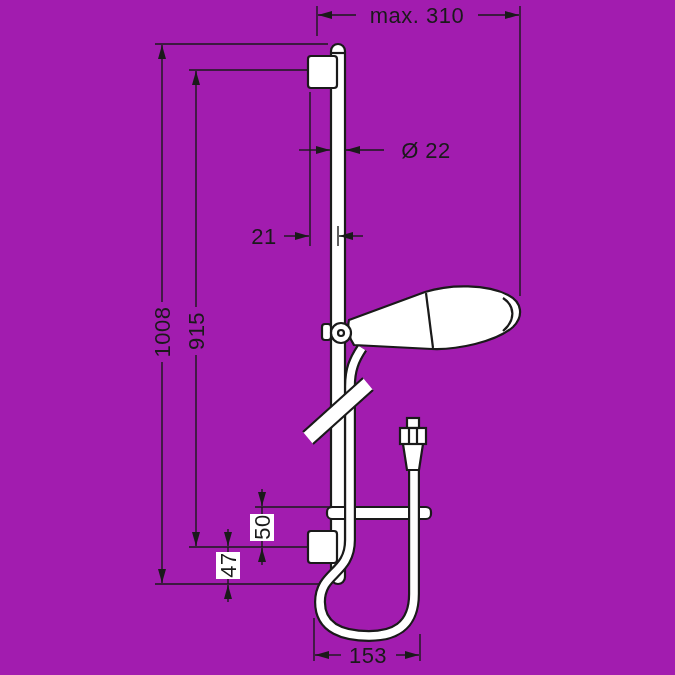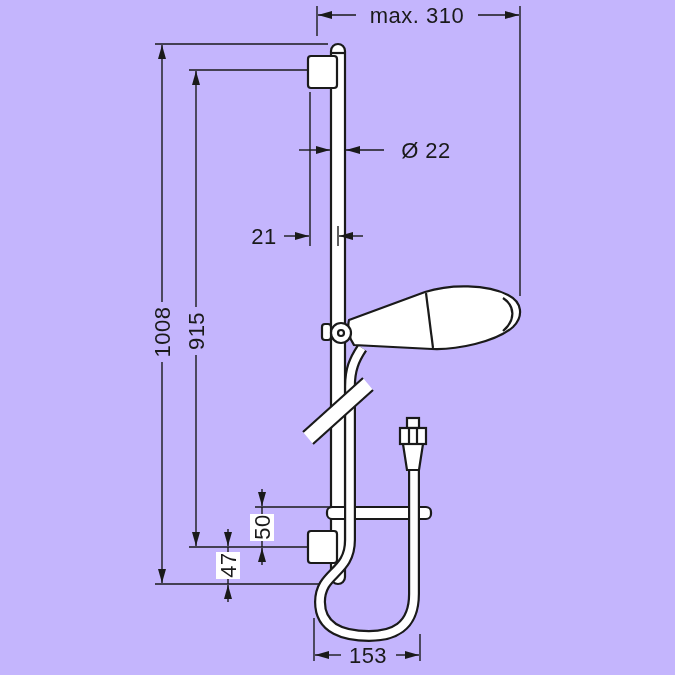--- a/index.html
+++ b/index.html
@@ -8,21 +8,21 @@
     background: #ffffff;
     width: 675px;
     height: 675px;
     overflow: hidden;
     font-family: "Liberation Sans", sans-serif;
   }
   .canvas {
     position: relative;
     width: 675px;
     height: 675px;
-    background: #c4b5fd;
+    background: #a21caf;
   }
   svg { display: block; }
   .art   { stroke: #1a1a1a; stroke-width: 2.2; fill: #ffffff; }
   .artln { stroke: #1a1a1a; stroke-width: 2.2; fill: none; }
   .ext   { stroke: #1a1a1a; stroke-width: 1.4; fill: none; }
   .dim   { stroke: #1a1a1a; stroke-width: 1.4; fill: none; }
   .hoseO { stroke: #1a1a1a; stroke-width: 12;  fill: none; }
   .hoseI { stroke: #ffffff; stroke-width: 7.6; fill: none; }
   .erase { fill: #ffffff; stroke: none; }
   .dimtext {

